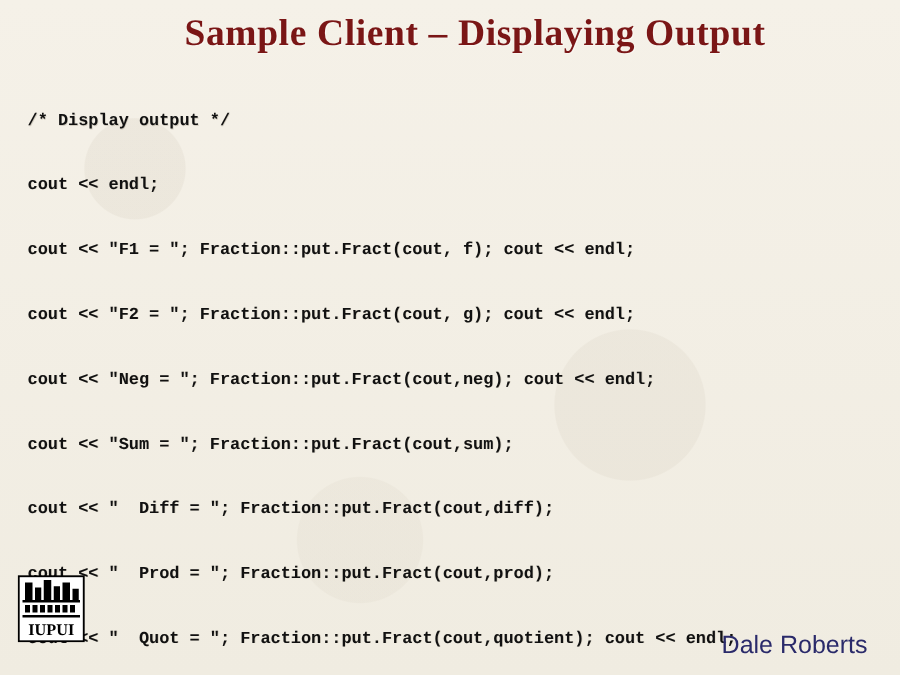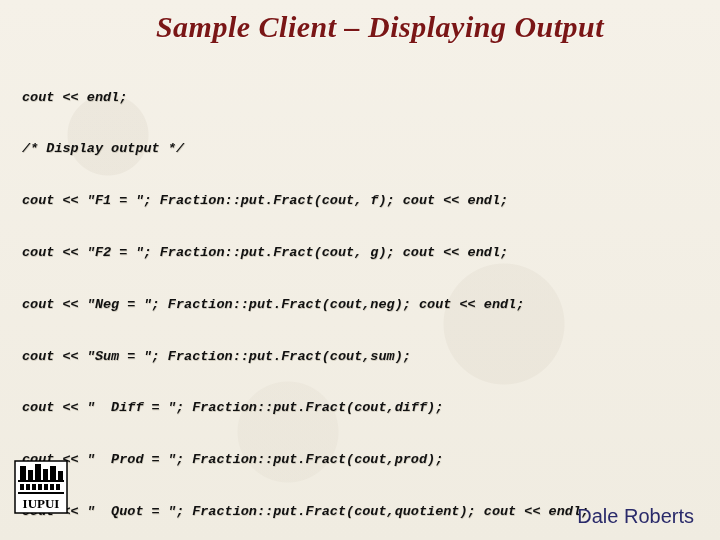--- a/index.html
+++ b/index.html
@@ -24,21 +24,20 @@
       linear-gradient(#f5f1e8, #f0ece1);
     z-index: 0;
   }
   .slide {
     position: relative;
     z-index: 1;
     width: 100%;
     height: 100%;
     box-sizing: border-box;
     padding: 10px 22px 22px 22px;
-    font-style: italic;
   }
   .title {
     font-size: 30px;
     font-weight: bold;
     color: #7a1616;
     text-align: center;
     margin: 0 0 10px 0;
     text-shadow: 1px 1px 0 rgba(255,255,255,0.4);
     letter-spacing: 0.5px;
     padding-left: 40px;
@@ -71,22 +70,22 @@
     z-index: 2;
   }
 </style>
 </head>
 <body>
 
 <div class="slide">
   <h1 class="title">Sample Client – Displaying Output</h1>
 
   <div class="code">
+    <div>/* Display output */</div>
     <div>cout &lt;&lt; endl;</div>
-    <div>/* Display output */</div>
     <div>cout &lt;&lt; "F1 = "; Fraction::put.Fract(cout, f); cout &lt;&lt; endl;</div>
     <div>cout &lt;&lt; "F2 = "; Fraction::put.Fract(cout, g); cout &lt;&lt; endl;</div>
     <div>cout &lt;&lt; "Neg = "; Fraction::put.Fract(cout,neg); cout &lt;&lt; endl;</div>
     <div>cout &lt;&lt; "Sum = "; Fraction::put.Fract(cout,sum);</div>
     <div>cout &lt;&lt; "  Diff = "; Fraction::put.Fract(cout,diff);</div>
     <div>cout &lt;&lt; "  Prod = "; Fraction::put.Fract(cout,prod);</div>
     <div>cout &lt;&lt; "  Quot = "; Fraction::put.Fract(cout,quotient); cout &lt;&lt; endl;</div>
     
     
     

